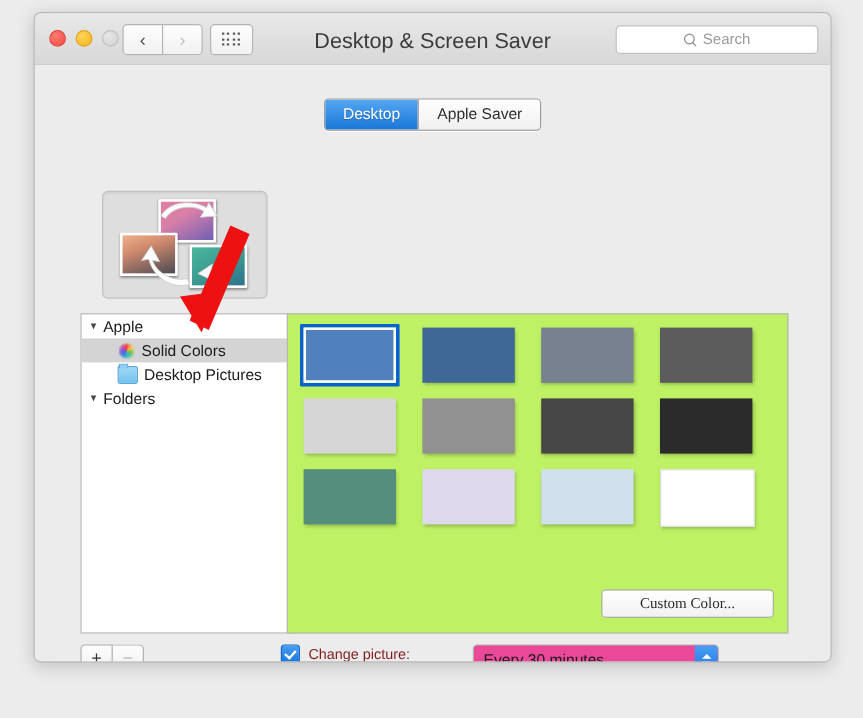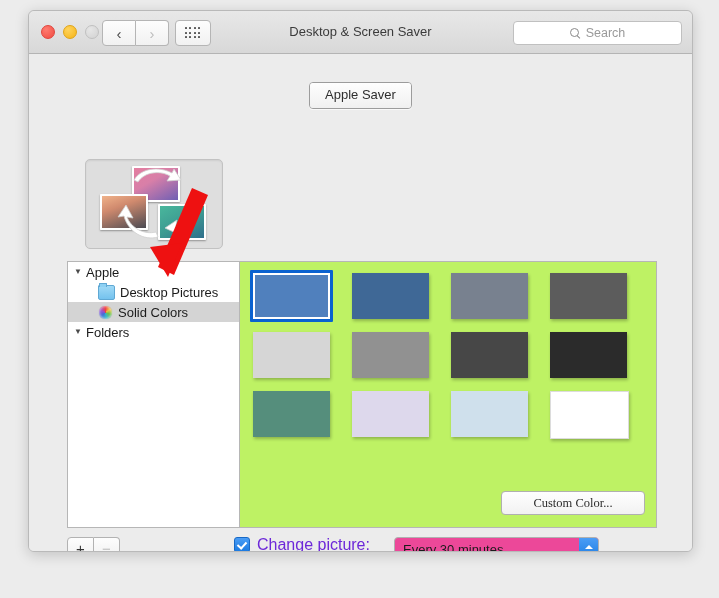--- a/index.html
+++ b/index.html
@@ -98,21 +98,21 @@
     width: 2px;
     height: 2px;
     border-radius: 0.5px;
     display: block;
   }
 
   .win-title {
     position: absolute;
     left: 0; right: 0; top: 13px;
     text-align: center;
-    font-size: 13px;
+    font-size: 18px;
     color: #3b3b3b;
   }
 
   .searchfield {
     position: absolute;
     right: 10px;
     top: 10px;
     width: 167px;
     height: 22px;
     background: #fff;
@@ -400,22 +400,22 @@
   .checkbox::after {
     content: "";
     position: absolute;
     left: 4px; top: 1.5px;
     width: 4px; height: 7px;
     border: solid #fff;
     border-width: 0 2px 2px 0;
     transform: rotate(42deg);
   }
   .opt-label {
-    font-size: 16px;
-    color: #6d28d9;
+    font-size: 12px;
+    color: #7f1d1d;
   }
 
   .popup {
     position: absolute;
     left: 365px;
     top: 483px;
     width: 203px;
     height: 23px;
     background: #ec4899;
     border: 1px solid #b0b0b0;
@@ -498,20 +498,21 @@
     <div class="searchfield">
       <span class="search-icon"></span>
       <span class="search-placeholder">Search</span>
     </div>
   </div>
 
   <div class="content">
 
     <div class="tabbar">
       <div class="segment">
+        <div class="seg active">Desktop</div>
         <div class="seg">Apple Saver</div>
       </div>
     </div>
 
     <div class="preview">
       <div class="thumb t1"></div>
       <div class="thumb t2"></div>
       <div class="thumb t3"></div>
       <svg class="cycle-arrows" viewBox="0 0 136 88">
         <g fill="#ffffff" stroke="#cfcfcf" stroke-width="0.8">
@@ -520,27 +521,27 @@
           <path d="M70 72 C58 75, 45 68, 41 57 L47 58 L40 45 L32 57 L38 56 C42 72, 58 81, 72 77 Z"></path>
         </g>
       </svg>
     </div>
 
     <div class="sidebar">
       <div class="tree-row group">
         <span class="disclosure">▼</span>
         <span>Apple</span>
       </div>
+      <div class="tree-row child selected">
+        <span class="ic wheel-icon"></span>
+        <span>Solid Colors</span>
+      </div>
       <div class="tree-row child">
         <span class="ic folder-icon"></span>
         <span>Desktop Pictures</span>
-      </div>
-      <div class="tree-row child selected">
-        <span class="ic wheel-icon"></span>
-        <span>Solid Colors</span>
       </div>
       <div class="tree-row group">
         <span class="disclosure">▼</span>
         <span>Folders</span>
       </div>
     </div>
 
     <div class="gridpanel">
       <div class="swatches">
         <div class="cell selected">

